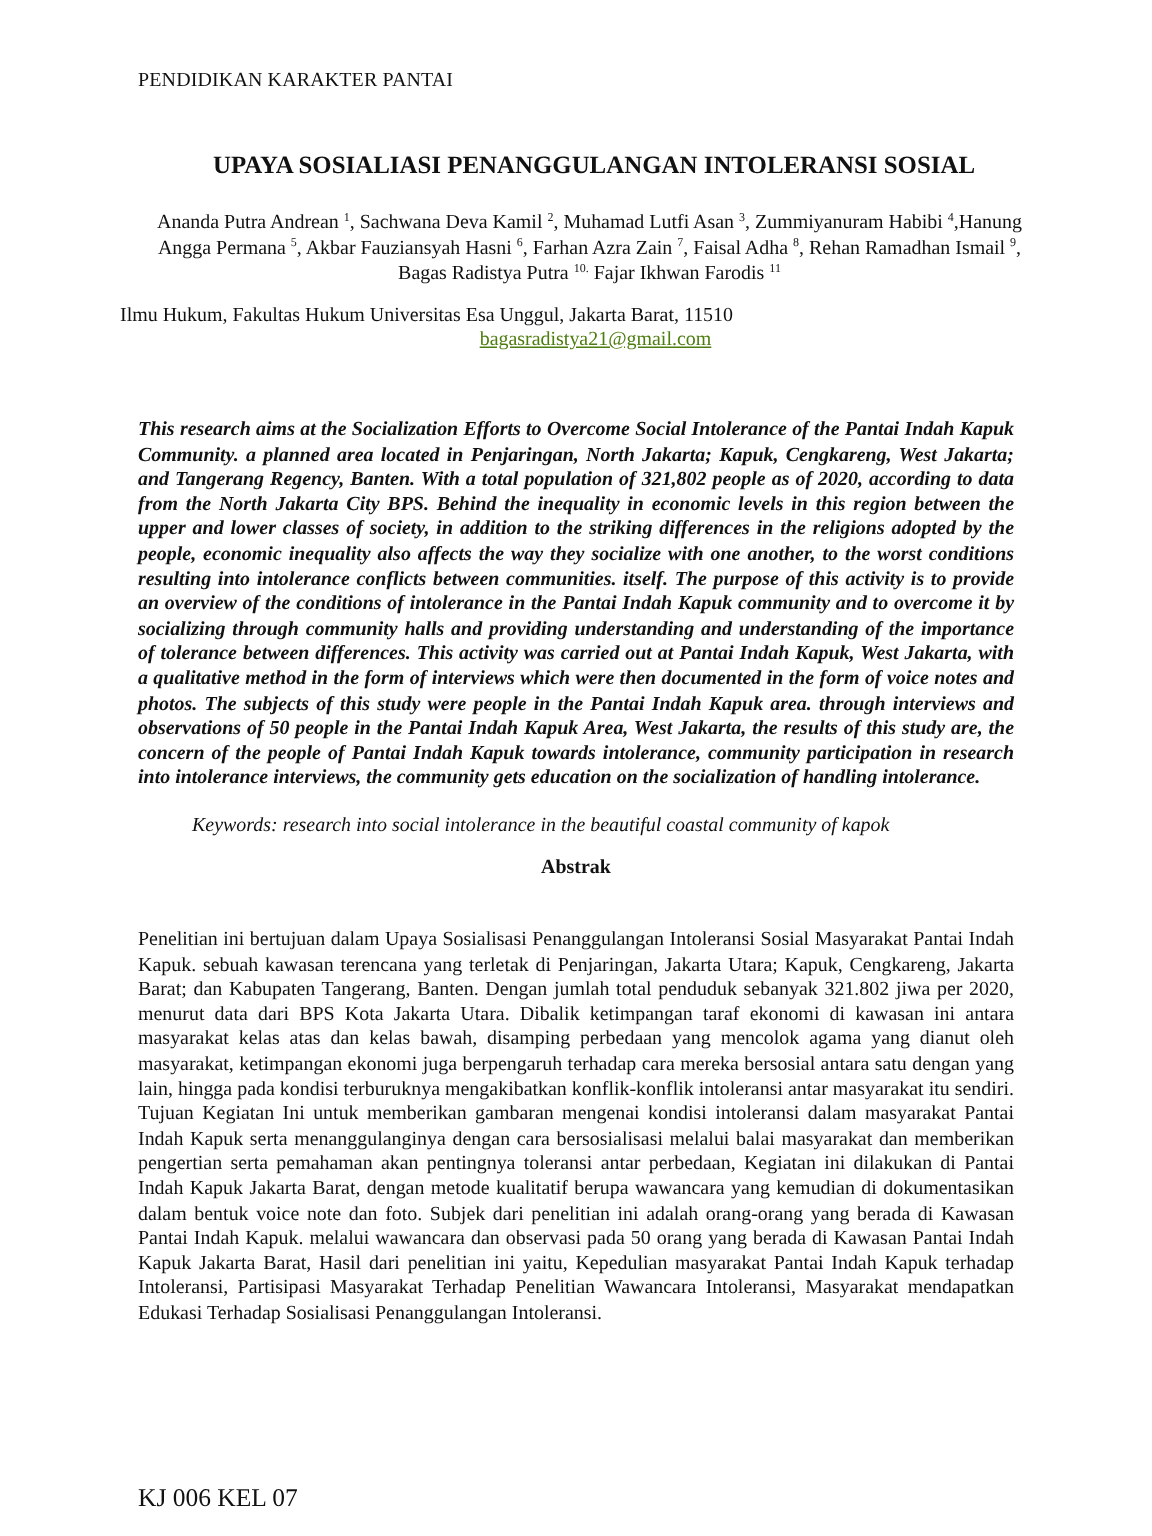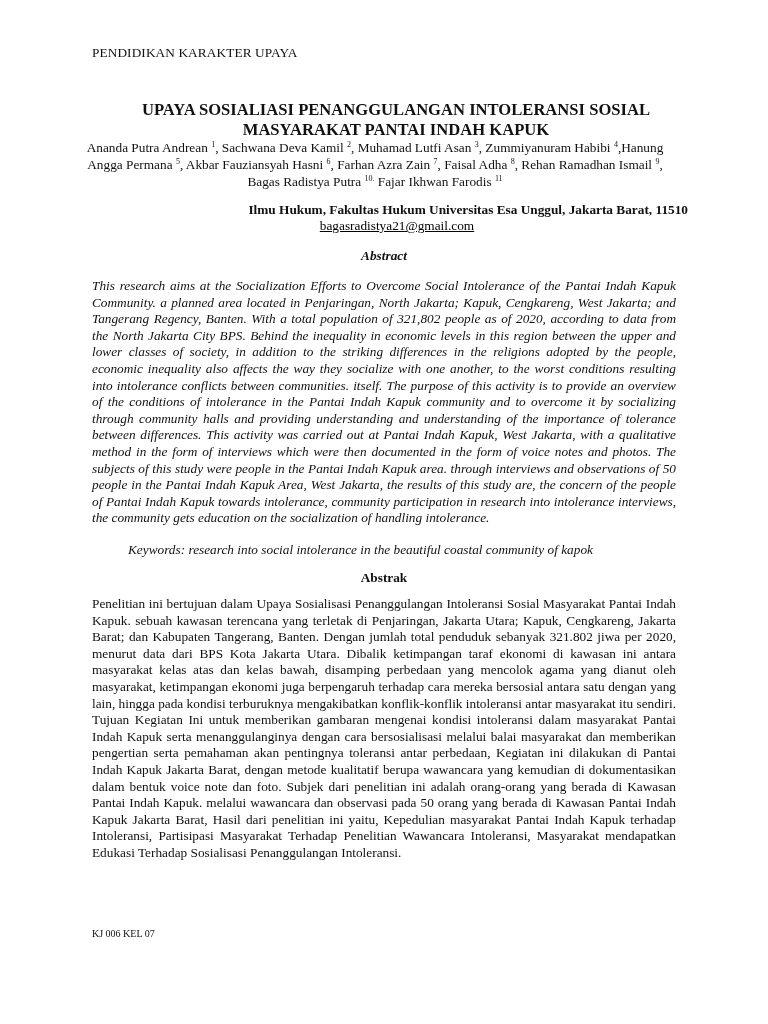--- a/index.html
+++ b/index.html
@@ -34,43 +34,42 @@
       width: 608px;
       top: 88px;
       text-align: center;
       font-weight: bold;
       font-size: 16.6px;
       line-height: 20px;
       margin: 12px;
     }
     .authors {
       position: absolute;
-      left: 80px;
+      left: 98px;
       width: 590px;
       top: 139px;
       text-align: center;
       font-size: 13.3px;
       line-height: 17px;
       margin: 0;
     }
     .authors sup {
       font-size: 8px;
       vertical-align: 5px;
       line-height: 0;
     }
     .affiliation {
       position: absolute;
       left: 80px;
       width: 608px;
       top: 202px;
-      text-align: right;
+      text-align: left;
       font-size: 13.3px;
       line-height: 16px;
       margin: 0;
-      font-weight: bold;
     }
     .email {
       position: absolute;
       left: 80px;
       width: 608px;
       top: 218px;
       text-align: center;
       font-size: 13.3px;
       line-height: 16px;
     }
@@ -94,66 +93,65 @@
       left: 92px;
       width: 584px;
       font-size: 13.3px;
       line-height: 16.6px;
       text-align: justify;
       margin: 0;
     }
     .abstract-en {
       top: 278px;
       font-style: italic;
+      font-weight: bold;
     }
     .keywords-en {
       top: 542px;
       font-style: italic;
       text-align: left;
       margin-left: 36px;
     }
     .abstract-id {
-      top: 596px;
+      top: 618px;
     }
     .keywords-id {
       top: 876px;
       text-align: left;
     }
     .keywords-id .kw-label {
       font-weight: bold;
       font-style: italic;
     }
     .footer {
       position: absolute;
       left: 92px;
-      top: 928px;
-      font-size: 10px;
+      top: 989px;
+      font-size: 17px;
     }
   </style>
 </head>
 <body>
 
 <div class="page">
 
-  <div class="running-header">PENDIDIKAN KARAKTER UPAYA</div>
+  <div class="running-header">PENDIDIKAN KARAKTER PANTAI</div>
 
   <h1 class="title">
     <span>UPAYA SOSIALIASI PENANGGULANGAN INTOLERANSI SOSIAL</span><br>
-    <span>MASYARAKAT PANTAI INDAH KAPUK</span>
   </h1>
 
   <p class="authors" id="author-list"><span>Ananda Putra Andrean</span> <sup>1</sup><span>, </span><span>Sachwana Deva Kamil</span> <sup>2</sup><span>, </span><span>Muhamad Lutfi Asan</span> <sup>3</sup><span>, </span><span>Zummiyanuram Habibi</span> <sup>4</sup><span>,</span><span>Hanung Angga Permana</span> <sup>5</sup><span>, </span><span>Akbar Fauziansyah Hasni</span> <sup>6</sup><span>, </span><span>Farhan Azra Zain</span> <sup>7</sup><span>, </span><span>Faisal Adha</span> <sup>8</sup><span>, </span><span>Rehan Ramadhan Ismail</span> <sup>9</sup><span>, </span><span>Bagas Radistya Putra</span> <sup>10.</sup><span> </span><span>Fajar Ikhwan Farodis</span> <sup>11</sup><span></span></p>
 
   <p class="affiliation">Ilmu Hukum, Fakultas Hukum Universitas Esa Unggul, Jakarta Barat, 11510</p>
 
   <div class="email">
-    <a href="mailto:bagasradistya21@gmail.com" style="color: #000000; margin-left: 26px;">bagasradistya21@gmail.com</a>
+    <a href="mailto:bagasradistya21@gmail.com" style="color: #4d7c0f; margin-left: 26px;">bagasradistya21@gmail.com</a>
   </div>
 
-  <h2 class="section-heading abstract-heading">Abstract</h2>
 
   <p class="body-text abstract-en">This research aims at the Socialization Efforts to Overcome Social Intolerance of the Pantai Indah Kapuk Community. a planned area located in Penjaringan, North Jakarta; Kapuk, Cengkareng, West Jakarta; and Tangerang Regency, Banten. With a total population of 321,802 people as of 2020, according to data from the North Jakarta City BPS. Behind the inequality in economic levels in this region between the upper and lower classes of society, in addition to the striking differences in the religions adopted by the people, economic inequality also affects the way they socialize with one another, to the worst conditions resulting into intolerance conflicts between communities. itself. The purpose of this activity is to provide an overview of the conditions of intolerance in the Pantai Indah Kapuk community and to overcome it by socializing through community halls and providing understanding and understanding of the importance of tolerance between differences. This activity was carried out at Pantai Indah Kapuk, West Jakarta, with a qualitative method in the form of interviews which were then documented in the form of voice notes and photos. The subjects of this study were people in the Pantai Indah Kapuk area. through interviews and observations of 50 people in the Pantai Indah Kapuk Area, West Jakarta, the results of this study are, the concern of the people of Pantai Indah Kapuk towards intolerance, community participation in research into intolerance interviews, the community gets education on the socialization of handling intolerance.</p>
 
   <p class="body-text keywords-en">Keywords: research into social intolerance in the beautiful coastal community of kapok</p>
 
   <h2 class="section-heading abstrak-heading">Abstrak</h2>
 
   <p class="body-text abstract-id">Penelitian ini bertujuan dalam Upaya Sosialisasi Penanggulangan Intoleransi Sosial Masyarakat Pantai Indah Kapuk. sebuah kawasan terencana yang terletak di Penjaringan, Jakarta Utara; Kapuk, Cengkareng, Jakarta Barat; dan Kabupaten Tangerang, Banten. Dengan jumlah total penduduk sebanyak 321.802 jiwa per 2020, menurut data dari BPS Kota Jakarta Utara. Dibalik ketimpangan taraf ekonomi di kawasan ini antara masyarakat kelas atas dan kelas bawah, disamping perbedaan yang mencolok agama yang dianut oleh masyarakat, ketimpangan ekonomi juga berpengaruh terhadap cara mereka bersosial antara satu dengan yang lain, hingga pada kondisi terburuknya mengakibatkan konflik-konflik intoleransi antar masyarakat itu sendiri. Tujuan Kegiatan Ini untuk memberikan gambaran mengenai kondisi intoleransi dalam masyarakat Pantai Indah Kapuk serta menanggulanginya dengan cara bersosialisasi melalui balai masyarakat dan memberikan pengertian serta pemahaman akan pentingnya toleransi antar perbedaan,  Kegiatan ini dilakukan di Pantai Indah Kapuk Jakarta Barat, dengan metode kualitatif berupa wawancara yang kemudian di dokumentasikan dalam bentuk voice note  dan foto. Subjek dari penelitian ini adalah orang-orang yang berada di Kawasan Pantai Indah Kapuk.  melalui wawancara dan observasi pada 50 orang yang berada di Kawasan Pantai Indah Kapuk Jakarta Barat, Hasil dari penelitian ini yaitu, Kepedulian masyarakat Pantai Indah Kapuk terhadap Intoleransi, Partisipasi Masyarakat Terhadap Penelitian Wawancara Intoleransi, Masyarakat mendapatkan Edukasi Terhadap Sosialisasi Penanggulangan Intoleransi.</p>
 
 

